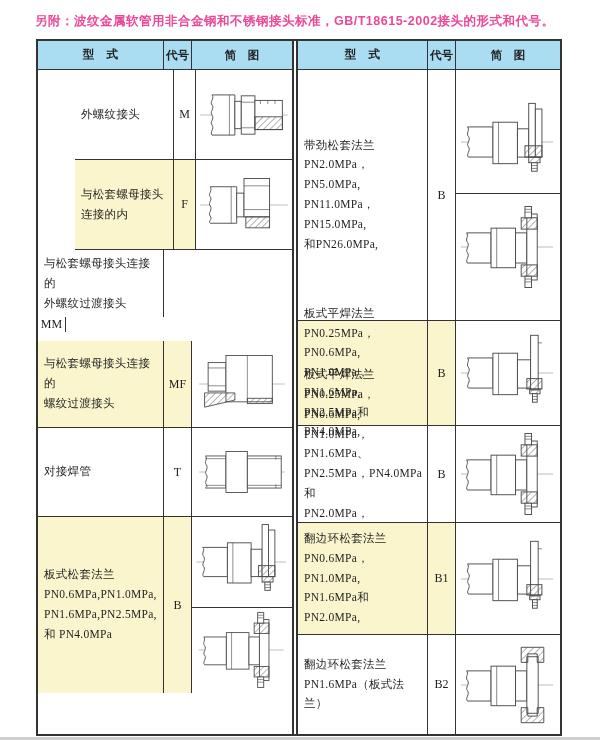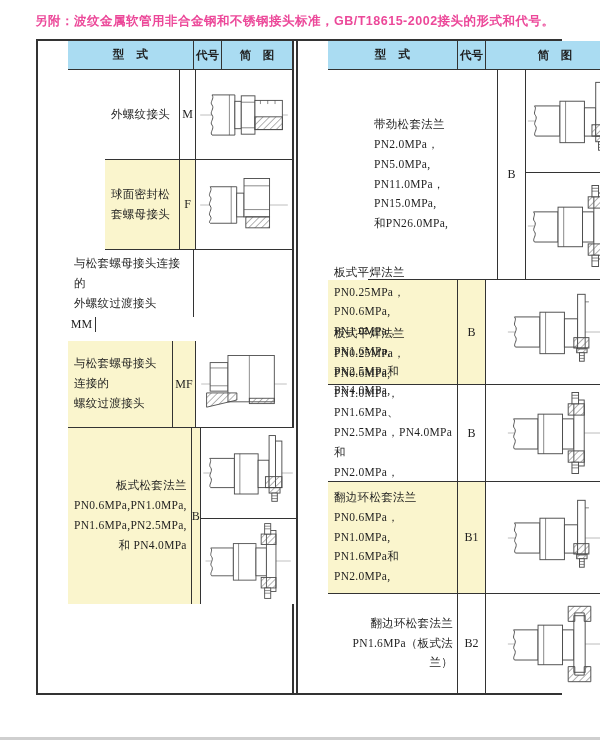--- a/index.html
+++ b/index.html
@@ -18,39 +18,39 @@
   }
   .page-title{
     position:absolute;left:35px;top:13px;width:540px;
     font-family:"Liberation Sans","DejaVu Sans",sans-serif;
     font-weight:bold;font-size:12.5px;letter-spacing:.5px;color:#ec4899;
   }
   .grid-table{
     position:absolute;left:36px;top:39px;width:526px;
     border:2px solid var(--bd);background:#fff;display:flex;align-items:stretch;
   }
-  .half{display:flex;flex-direction:column;padding-left:30px;}
+  .half{display:flex;flex-direction:column;}
   .half-left{width:256px;border-right:2px solid var(--bd);}
   .half-right{flex:1;border-left:2px solid var(--bd);margin-left:2px;}
   .trow{display:flex;border-bottom:1px solid var(--bd);}
-  .trow.no-bb{border-bottom:none;text-align:right;}
+  .trow.no-bb{border-bottom:none;}
   .cell{display:flex;align-items:center;}
   .c-type{border-right:1px solid var(--bd);padding:4px 4px 4px 6px;
     font-size:11.5px;line-height:1.72;white-space:pre-line;letter-spacing:.3px;}
   .half-left .c-type{width:126px;}
   .half-right .c-type{width:130px;}
   .c-code{width:28px;border-right:1px solid var(--bd);justify-content:center;
     font-size:12px;font-family:"Liberation Serif","DejaVu Serif",serif;}
   .c-diag{flex:1;flex-direction:column;justify-content:center;align-items:center;background:#fff;}
   .hl .c-type,.hl .c-code{background:var(--hl);}
   .hdr .cell{background:var(--hdr);justify-content:center;
     font-family:"Liberation Sans","DejaVu Sans",sans-serif;
     font-weight:bold;font-size:11.5px;padding:0;}
   .h29{height:29px;} .h90{height:90px;margin-left:37px;} .h91{height:91px;flex-direction:column;} .h87{height:87px;}
-  .h89{height:89px;} .h176{height:176px;} .h210{height:210px;margin-left:40px;} .h105{height:105px;}
+  .h89{height:89px;} .h176{height:176px;} .h210{height:251px;} .h105{height:105px;}
   .h97{height:97px;} .h112{height:112px;} .h99{height:99px;}
   .subdiag{width:100%;display:flex;justify-content:center;align-items:center;}
   .subdiag.div{border-bottom:1px solid var(--bd);}
   .sd90{height:90px;} .sd86{height:85px;} .sd103{height:103px;} .sd107{height:106px;}
   svg.diag{display:block;}
   .ln{fill:#ffffff;stroke:var(--line);stroke-width:1;}
   .thin{stroke:var(--line);stroke-width:.7;fill:none;}
   .cl{stroke:#888;stroke-width:.6;fill:none;}
   .hatch{fill:url(#hatchp);stroke:var(--line);stroke-width:1;}
   .bottom-edge{position:absolute;left:0;bottom:0;width:600px;height:3px;background:#cfcfcf;}
@@ -203,21 +203,21 @@
       <div class="cell c-type">外螺纹接头</div>
       <div class="cell c-code">M</div>
       <div class="cell c-diag">
         <svg class="diag" width="96" height="84">
             <use href="#sym-m"></use>
           </svg>
       </div>
     </div>
 
     <div class="trow hl h90">
-      <div class="cell c-type">球面密封松套螺母接头</div>
+      <div class="cell c-type">与松套螺母接头连接的内</div>
       <div class="cell c-code">F</div>
       <div class="cell c-diag">
         <svg class="diag" width="96" height="84">
             <use href="#sym-f"></use>
           </svg>
       </div>
     </div>
 
     <div class="trow h91">
       <div class="cell c-type">与松套螺母接头连接的
@@ -234,20 +234,29 @@
       <div class="cell c-type">与松套螺母接头连接的
 螺纹过渡接头</div>
       <div class="cell c-code">MF</div>
       <div class="cell c-diag">
         <svg class="diag" width="96" height="82">
             <use href="#sym-mf"></use>
           </svg>
       </div>
     </div>
 
+    <div class="trow h89">
+      <div class="cell c-type">对接焊管</div>
+      <div class="cell c-code">T</div>
+      <div class="cell c-diag">
+        <svg class="diag" width="96" height="82">
+            <use href="#sym-t"></use>
+          </svg>
+      </div>
+    </div>
 
     <div class="trow hl h176 no-bb">
       <div class="cell c-type">板式松套法兰
 PN0.6MPa,PN1.0MPa,
 PN1.6MPa,PN2.5MPa,
 和 PN4.0MPa</div>
       <div class="cell c-code">B</div>
       <div class="cell c-diag">
         <div class="subdiag div sd90">
           <svg class="diag" width="96" height="84">

